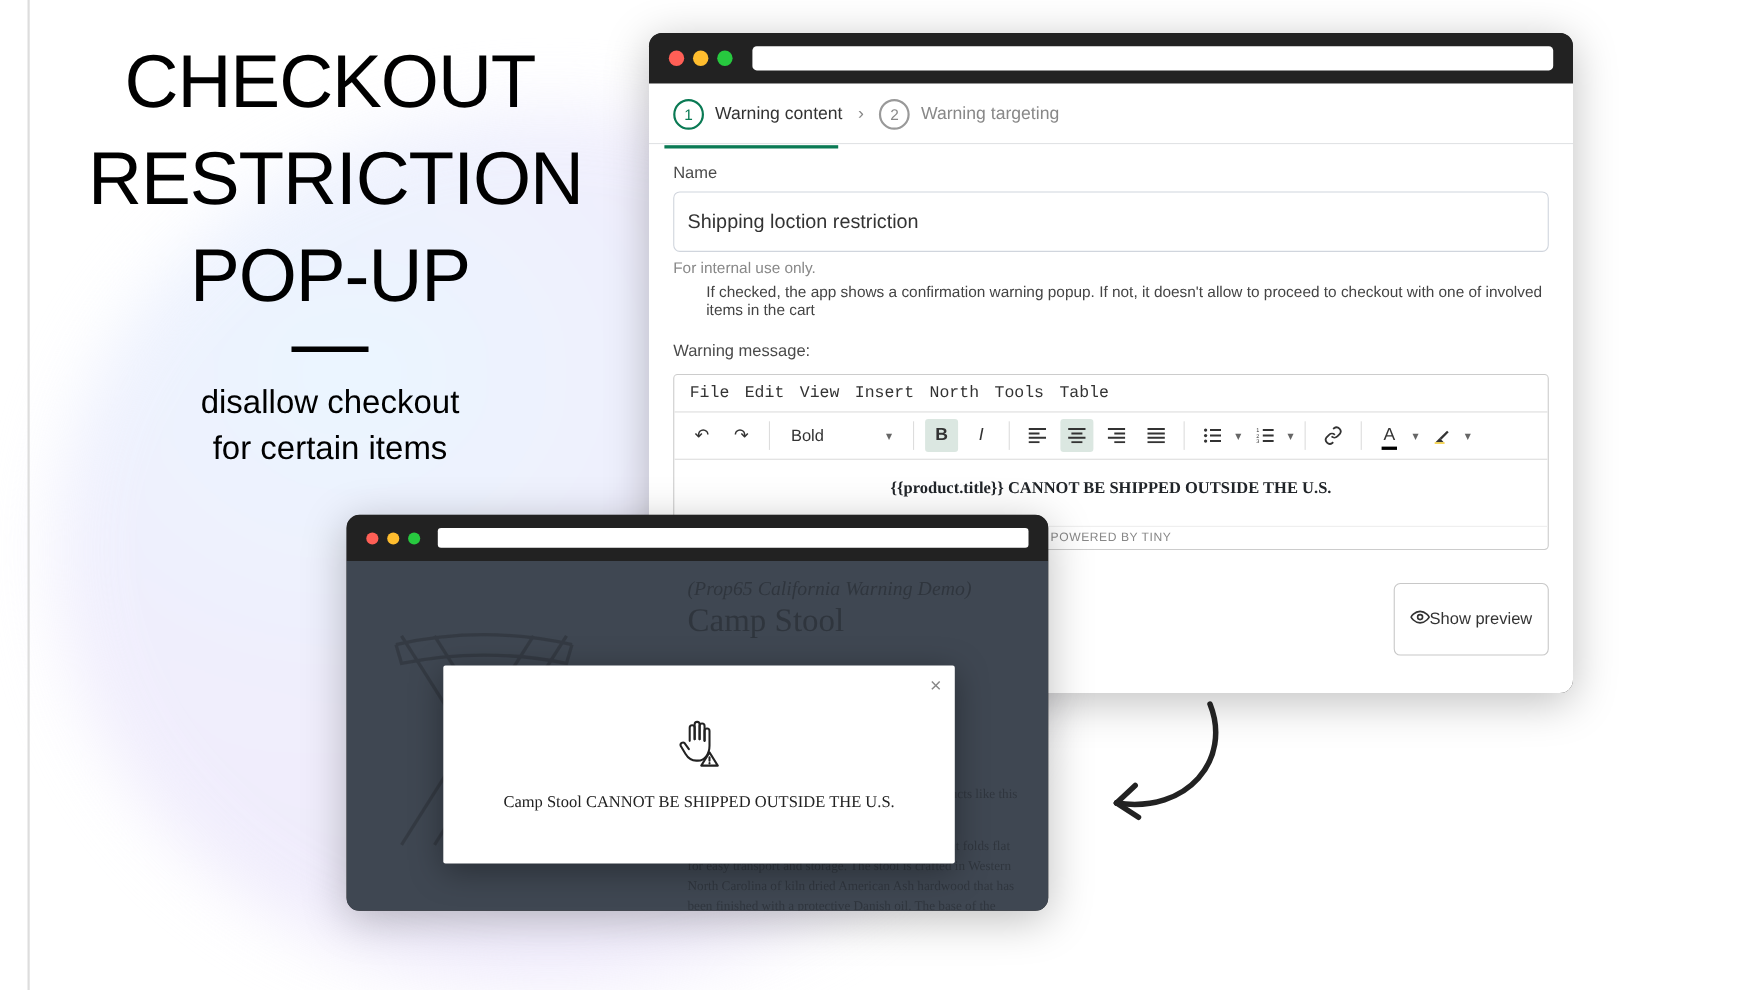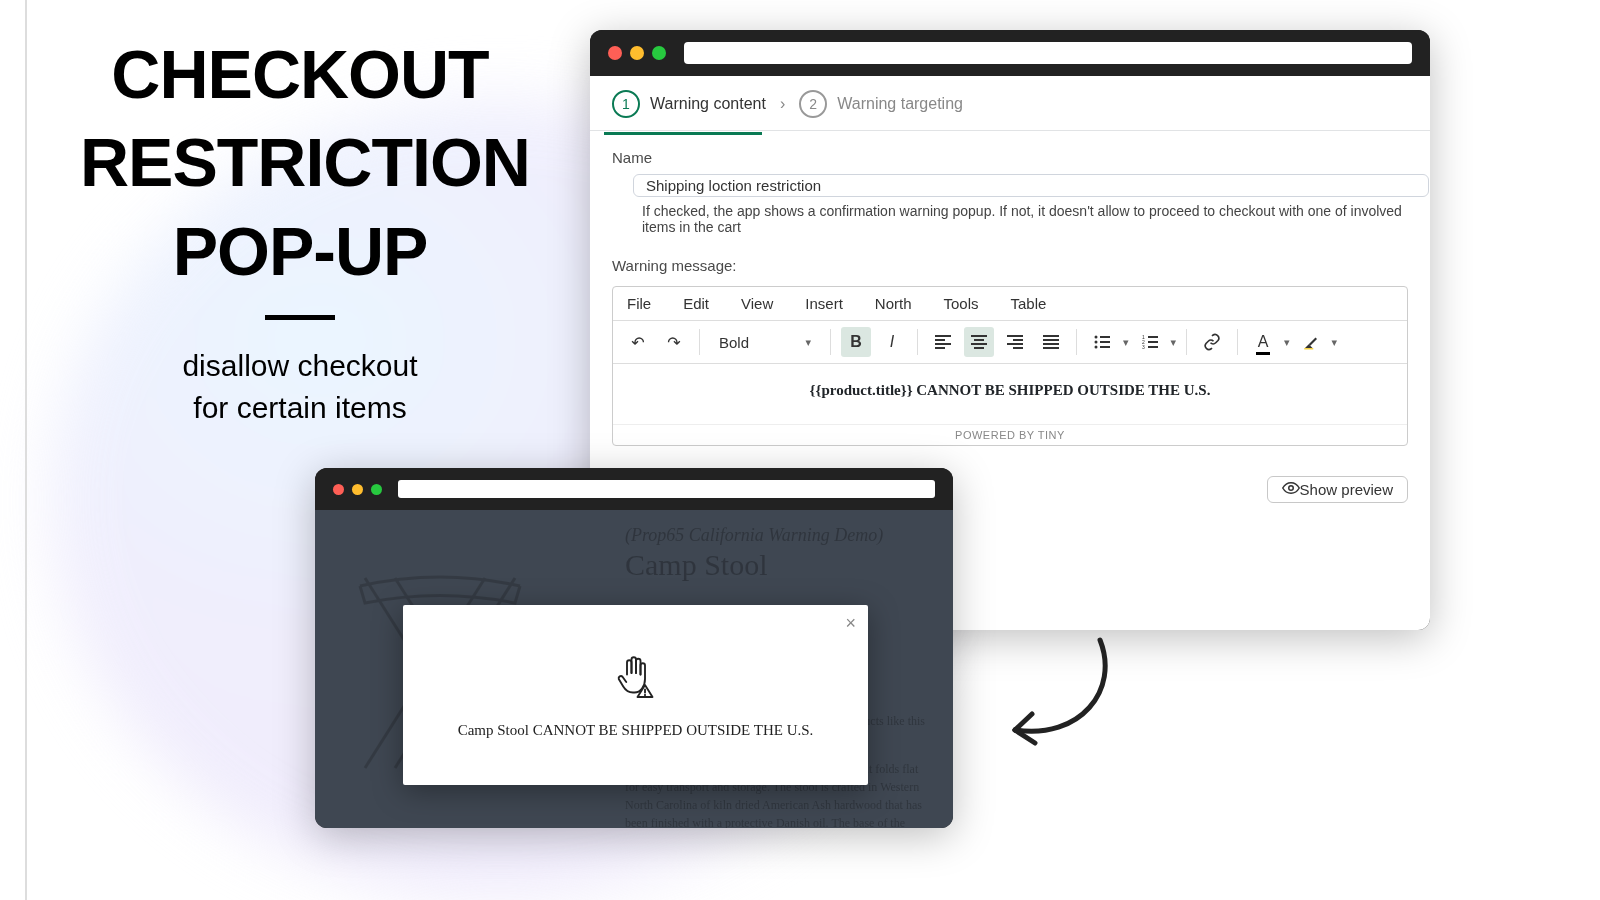--- a/index.html
+++ b/index.html
@@ -25,21 +25,21 @@
   width: 2px; height: 900px;
   background: #ddd;
 }
 .headline-block {
   position: absolute;
   left: 80px; top: 30px;
   width: 440px;
   text-align: center;
 }
 .headline {
-  font-weight: 700;
+  font-weight: 400;
   font-size: 68px;
   line-height: 1.3;
   letter-spacing: -1px;
   color: #000;
 }
 .hr-short {
   width: 70px; height: 5px; background: #000;
   margin: 20px auto 25px auto;
 }
 .subhead {
@@ -92,44 +92,43 @@
 .step-arrow { color: #888; font-size: 16px; }
 .stepper-underline {
   position:absolute; left:14px; top:56px;
   height: 3px; width: 158px; background:#0a7a54;
 }
 .stepper-border { height: 1px; background: #e1e3e5; margin-bottom: 0; }
 
 .form-area { padding: 18px 22px; font-size: 15px; color: #212529; }
 .lbl { font-size: 15px; color: #4a4a4a; margin-bottom: 8px; display:block; }
 .txtinput {
-  width: 100%; padding: 2px 12px; font-size: 15px;
+  width: 100%; padding: 16px 12px; font-size: 18px;
   border: 1px solid #d0d5dd; border-radius: 6px;
   color: #333;
-  margin-left: 21px;
 }
 .help { font-size: 14px; color: #888; margin-top: 6px; }
 .ck-row { display:flex; align-items:flex-start; gap:10px; margin-top:14px; position:relative; }
 .ck {
   width: 18px; height:18px; border:1.5px solid #666; border-radius:4px;
   flex-shrink:0; margin-top:1px;
 }
 .cursor {
   position:absolute; left: 8px; top: 12px;
   font-size: 22px; transform: rotate(-12deg);
 }
 .ck-help { font-size: 14px; color: #444; margin-top:6px; margin-left: 30px; }
 
 .editor {
   border: 1px solid #ccc; border-radius: 4px; margin-top: 12px;
   overflow:hidden;
 }
 .ed-menu {
-  display:flex; gap:32px; padding: 8px 14px;
-  border-bottom:1px solid #ddd; font-size:15px; color:#333;
+  display:flex; gap:14px; padding: 8px 14px;
+  border-bottom:1px solid #ddd; font-size:15px; color:#333;font-family:Liberation Mono, monospace;
 }
 .ed-toolbar {
   display:flex; align-items:center; gap:6px; padding: 6px 10px;
   border-bottom:1px solid #ddd;
 }
 .ed-btn {
   min-width:30px; height:30px;
   display:flex; align-items:center; justify-content:center;
   border-radius:3px; font-size:16px; color:#333; cursor:pointer;
 }
@@ -142,21 +141,21 @@
 }
 .ed-chev { font-size:11px; color:#666; }
 .ed-body { padding: 18px; text-align:center; font-family: Georgia, serif; font-size:15px; min-height: 60px; }
 .ed-status { text-align:center; padding: 4px 10px; font-size:11px; color:#888; border-top:1px solid #eee; letter-spacing: 0.5px;}
 
 .preview-row {
   display:flex; align-items:center; justify-content:space-between;
   padding: 12px 22px;
 }
 .preview-btn {
-  border:1px solid #c8c8c8; border-radius:6px; padding:4px 14px;
+  border:1px solid #c8c8c8; border-radius:6px; padding:23px 14px;
   display:flex; align-items:flex-start; gap:0; font-size:15px; color:#333;
   background:#fff;
 }
 
 
 .window-demo { top: 468px; left: 315px; width: 638px; height: 360px; background:#222; }
 .demo-body {
   position:relative;
   height: calc(100% - 42px);
   background: #3f4752;
@@ -230,20 +229,21 @@
         <div class="step-n">2</div>
         <div class="step-t">Warning targeting</div>
       </div>
     </div>
     <div class="stepper-underline"></div>
     <div class="stepper-border"></div>
 
     <div class="form-area">
       <label class="lbl">Name</label>
       <input class="txtinput" value="Shipping loction restriction" style="">
+      <div class="help">For internal use only.</div>
 
       <div class="ck-help">If checked, the app shows a confirmation warning popup. If not, it doesn't allow to proceed to checkout with one of involved items in the cart</div>
 
       <label class="lbl" style="margin-top:22px;">Warning message:</label>
 
       <div class="editor">
         <div class="ed-menu">
           <span>File</span>
           <span>Edit</span>
           <span>View</span>

